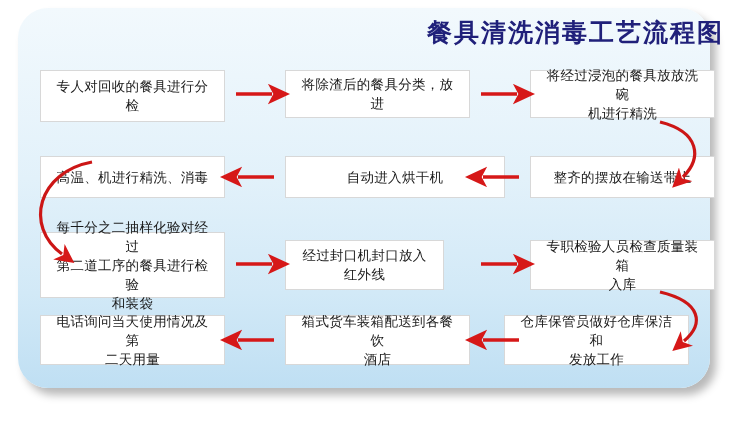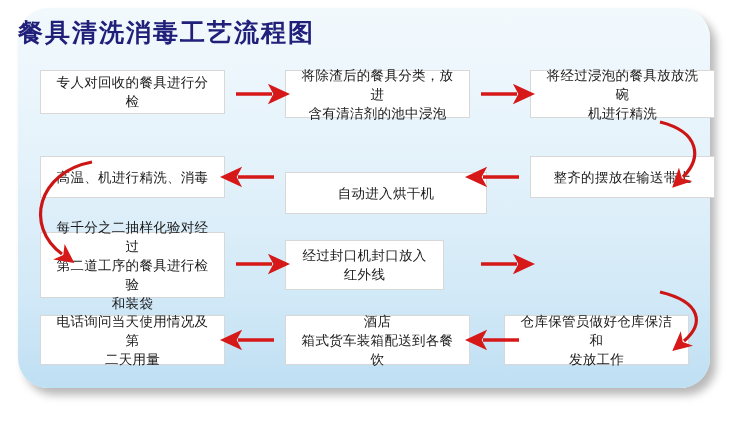--- a/index.html
+++ b/index.html
@@ -29,24 +29,24 @@
     width: 692px;
     height: 380px;
     border-radius: 30px;
     background: linear-gradient(to bottom, #f2f9fd 0%, #ecf6fc 18%, #e2f1fa 45%, #d2e9f7 75%, #bfdff3 100%);
     box-shadow: 6px 7px 9px rgba(0,0,0,0.28);
   }
 
   
   #title {
     position: absolute;
-    left: 18px;
+    left: 32px;
     top: 16px;
     width: 692px;
-    text-align: left;
+    text-align: right;
     font-size: 25px;
     font-weight: bold;
     letter-spacing: 2px;
     color: #20207a;
     font-family: "DejaVu Sans", "Liberation Sans", sans-serif;
   }
 
   
   .box {
     position: absolute;
@@ -75,47 +75,46 @@
 </style>
 </head>
 <body>
 
 <div id="canvas">
 
   <div id="panel"></div>
 
   <div id="title">餐具清洗消毒工艺流程图</div>
 
-  <div class="box center" style="left:40px;  top:70px;  width:185px; height:44px;">
+  <div class="box center" style="left:40px;  top:70px;  width:185px; height:52px;">
     <div>
       <span>专人对回收的餐具进行分检</span>
     </div>
   </div>
 
   <div class="box left" style="left:285px; top:70px; width:185px; height:48px;">
     <div>
       <span>将除渣后的餐具分类，放进</span>
-      <span>含有清洁剂的池中浸泡</span>
     </div>
   </div>
 
   <div class="box left" style="left:530px; top:70px; width:185px; height:48px;">
     <div>
       <span>将经过浸泡的餐具放放洗碗</span>
       <span>机进行精洗</span>
     </div>
   </div>
 
   <div class="box center" style="left:40px;  top:156px; width:185px; height:42px;">
     <div>
       <span>高温、机进行精洗、消毒</span>
     </div>
   </div>
 
-  <div class="box center" style="left:285px; top:172px; width:202px; height:42px;">
+  <div class="box center" style="left:285px; top:156px; width:220px; height:42px;">
     <div>
       <span>自动进入烘干机</span>
     </div>
   </div>
 
   <div class="box center" style="left:530px; top:156px; width:185px; height:42px;">
     <div>
       <span>整齐的摆放在输送带上</span>
     </div>
   </div>
@@ -127,32 +126,38 @@
       <span>和装袋</span>
     </div>
   </div>
 
   <div class="box left" style="left:285px; top:240px; width:159px; height:50px;">
     <div>
       <span>经过封口机封口放入红外线</span>
     </div>
   </div>
 
+  <div class="box left" style="left:530px; top:240px; width:185px; height:50px;">
+    <div>
+      <span>专职检验人员检查质量装箱</span>
+      <span>入库</span>
+    </div>
+  </div>
 
   <div class="box left" style="left:40px;  top:315px; width:185px; height:50px;">
     <div>
       <span>电话询问当天使用情况及第</span>
       <span>二天用量</span>
     </div>
   </div>
 
   <div class="box left" style="left:285px; top:315px; width:185px; height:50px;">
     <div>
+      <span>箱式货车装箱配送到各餐饮</span>
       <span>酒店</span>
-      <span>箱式货车装箱配送到各餐饮</span>
     </div>
   </div>
 
   <div class="box left" style="left:504px; top:315px; width:185px; height:50px;">
     <div>
       <span>仓库保管员做好仓库保洁和</span>
       <span>发放工作</span>
     </div>
   </div>
 

